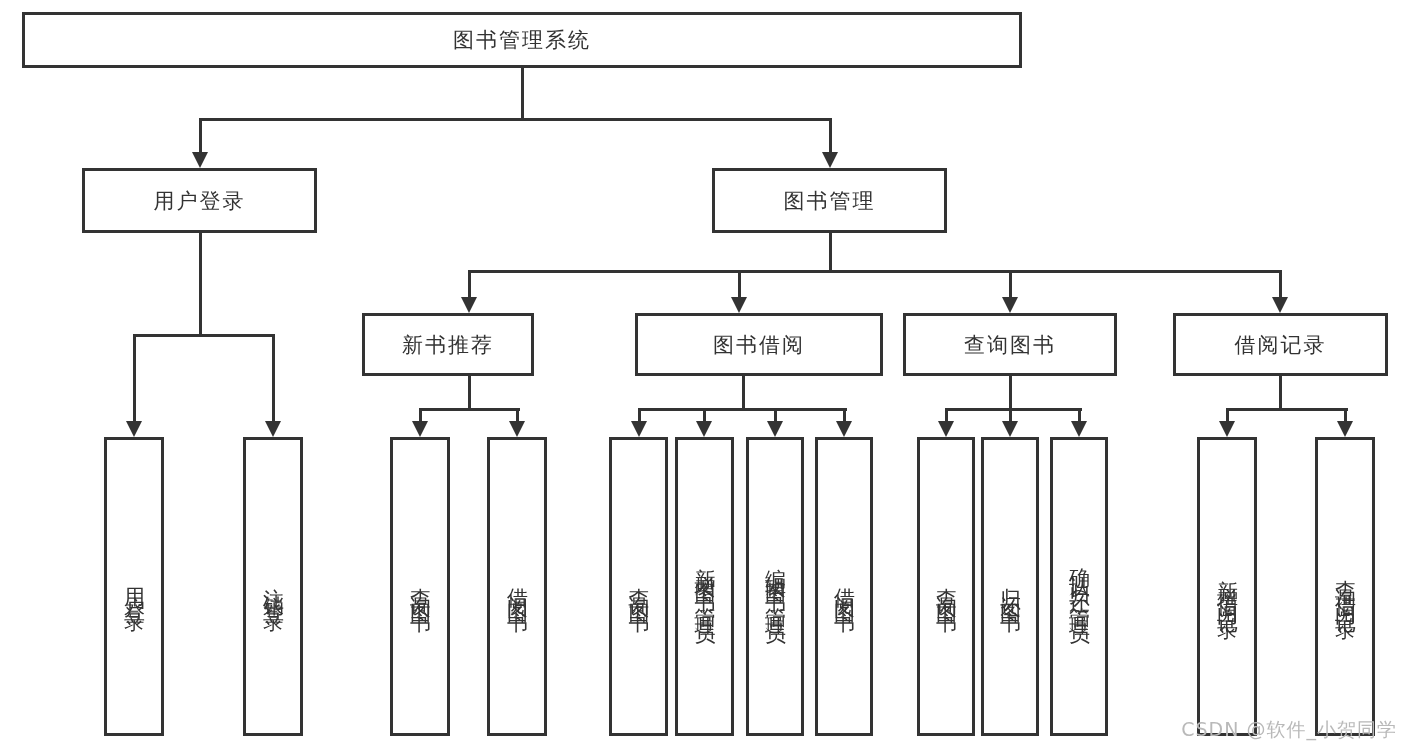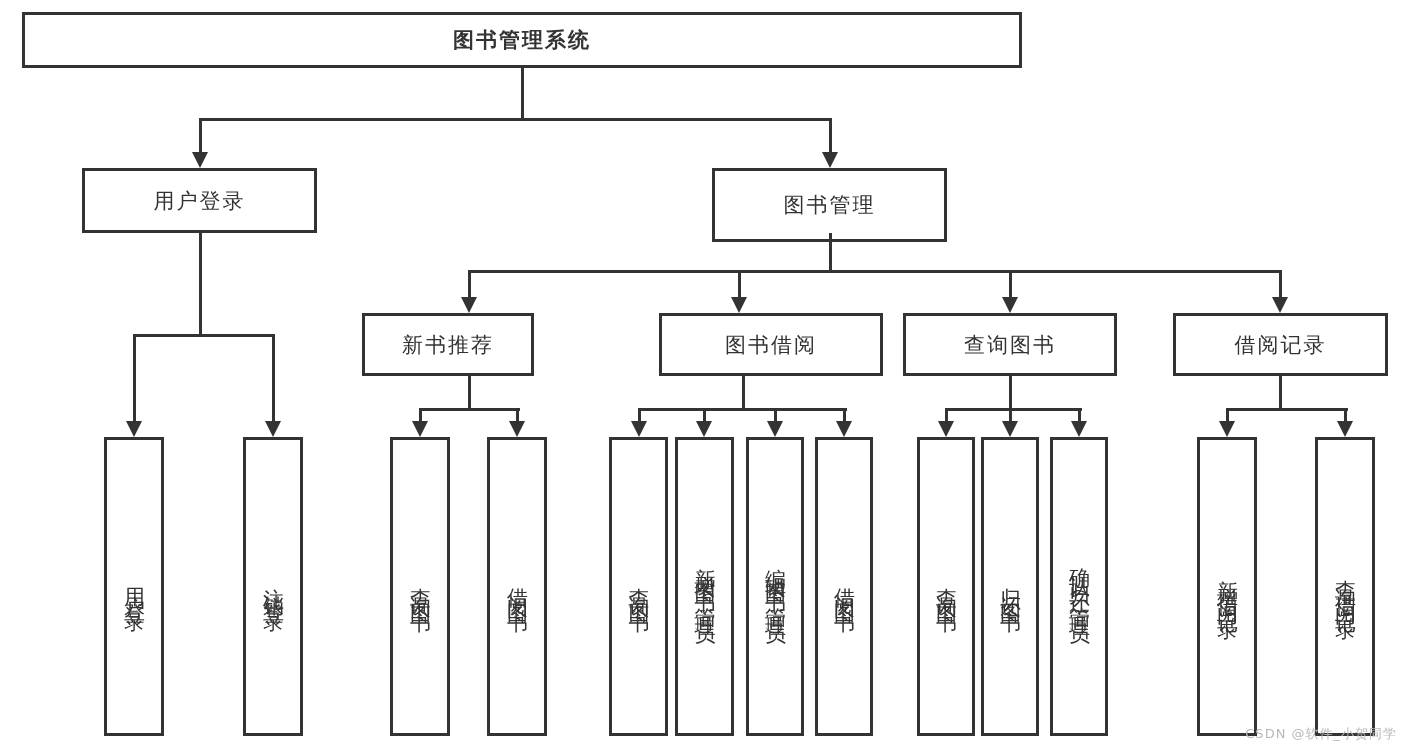--- a/index.html
+++ b/index.html
@@ -43,46 +43,46 @@
   .hl{position:absolute;height:3px;background:var(--line);}
   .ar{
     position:absolute;width:0;height:0;
     border-left:8px solid transparent;
     border-right:8px solid transparent;
     border-top:16px solid var(--line);
   }
   .watermark{
     position:absolute;
     right:8px;bottom:4px;
-    font-size:13px;
+    font-size:19px;
     color:var(--watermark);
     letter-spacing:1px;
     white-space:nowrap;
   }
 </style>
 </head>
 <body>
 
 <div id="canvas">
 
-  <div class="box h" style="left:22px;top:12px;width:1000px;height:56px;font-weight:bold;">
+  <div class="box h" style="left:22px;top:12px;width:1000px;height:56px;">
     <span>图书管理系统</span>
   </div>
 
   <div class="box h" style="left:82px;top:168px;width:235px;height:65px;">
     <span>用户登录</span>
   </div>
-  <div class="box h" style="left:712px;top:168px;width:235px;height:74px;">
+  <div class="box h" style="left:712px;top:168px;width:235px;height:65px;">
     <span>图书管理</span>
   </div>
 
   <div class="box h" style="left:362px;top:313px;width:172px;height:63px;">
     <span>新书推荐</span>
   </div>
-  <div class="box h" style="left:659px;top:313px;width:224px;height:63px;">
+  <div class="box h" style="left:635px;top:313px;width:248px;height:63px;">
     <span>图书借阅</span>
   </div>
   <div class="box h" style="left:903px;top:313px;width:214px;height:63px;">
     <span>查询图书</span>
   </div>
   <div class="box h" style="left:1173px;top:313px;width:215px;height:63px;">
     <span>借阅记录</span>
   </div>
 
   <div class="box v" style="left:104px;top:437px;width:60px;height:299px;">

